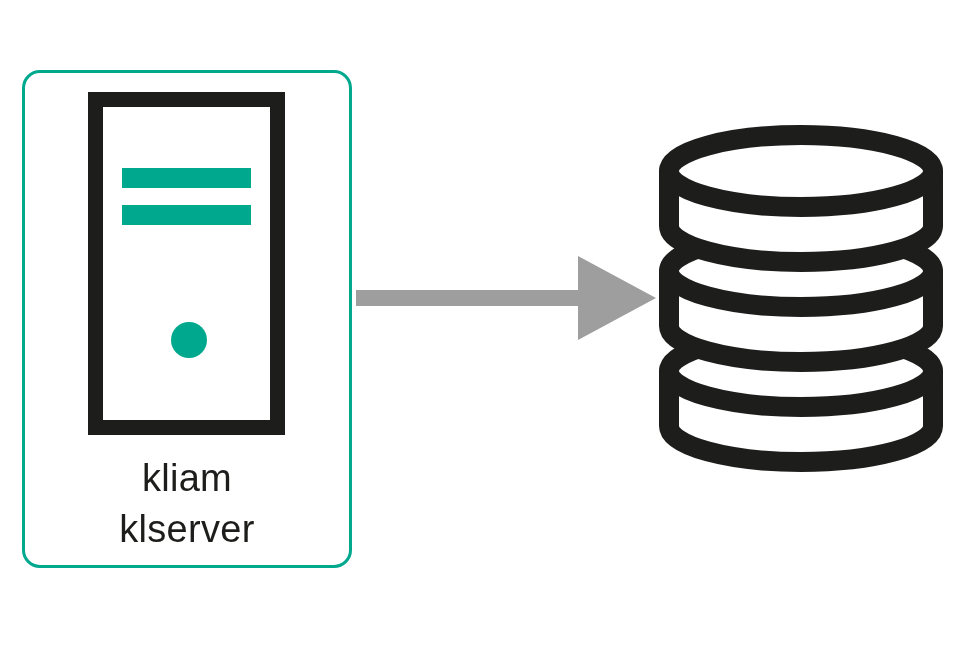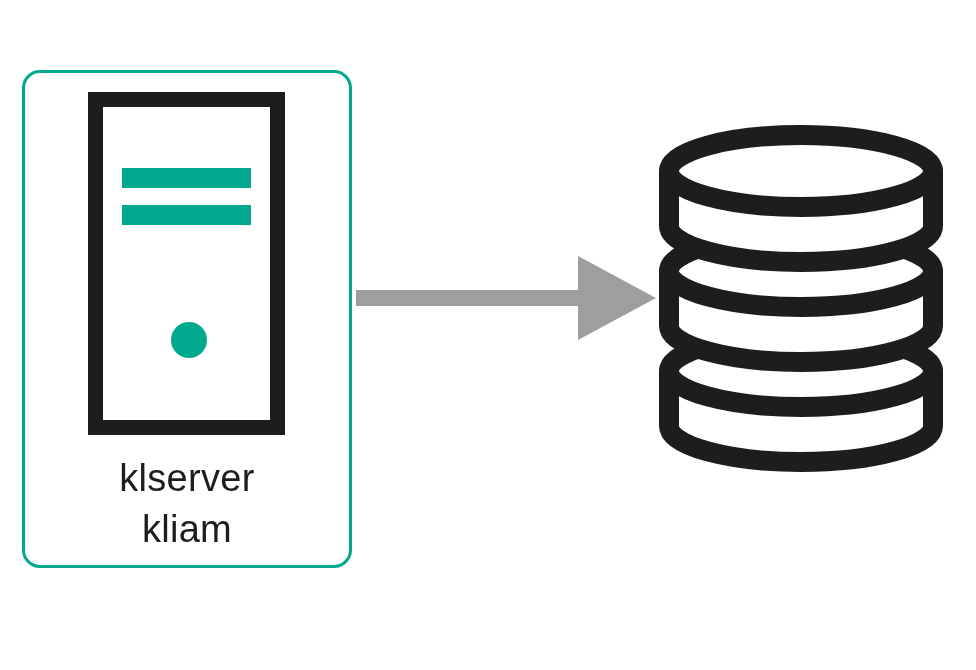--- a/index.html
+++ b/index.html
@@ -94,22 +94,22 @@
 
 <div class="canvas">
 
   <div class="server-card">
     <div class="tower">
       <div class="bar bar-1"></div>
       <div class="bar bar-2"></div>
       <div class="power-dot"></div>
     </div>
     <div class="server-label">
+      <div class="label-line">kliam</div>
       <div class="label-line">klserver</div>
-      <div class="label-line">kliam</div>
     </div>
   </div>
 
   <svg class="overlay" viewBox="0 0 976 670">
 
     <polygon class="arrow-shape" points="356,290 578,290 578,256 656,298 578,340 578,306 356,306"></polygon>
 
     <g>
       <g>
         <path class="db-shape" d="M669,371 L669,426 A132,36 0 0 0 933,426 L933,371 Z"></path>

